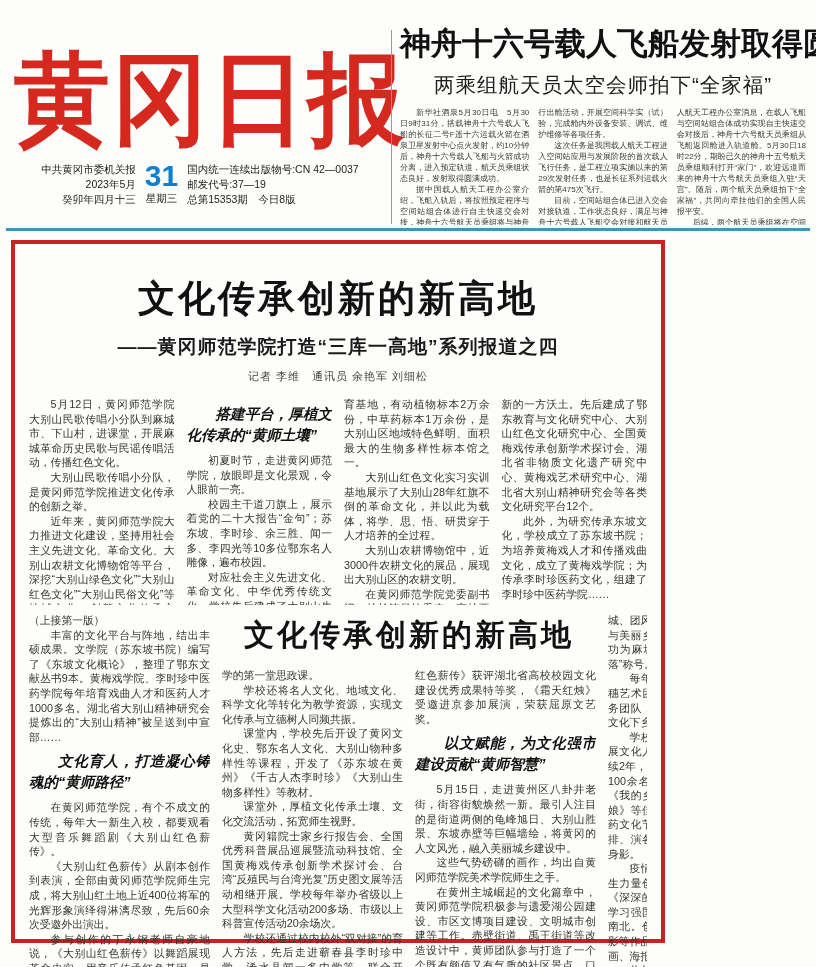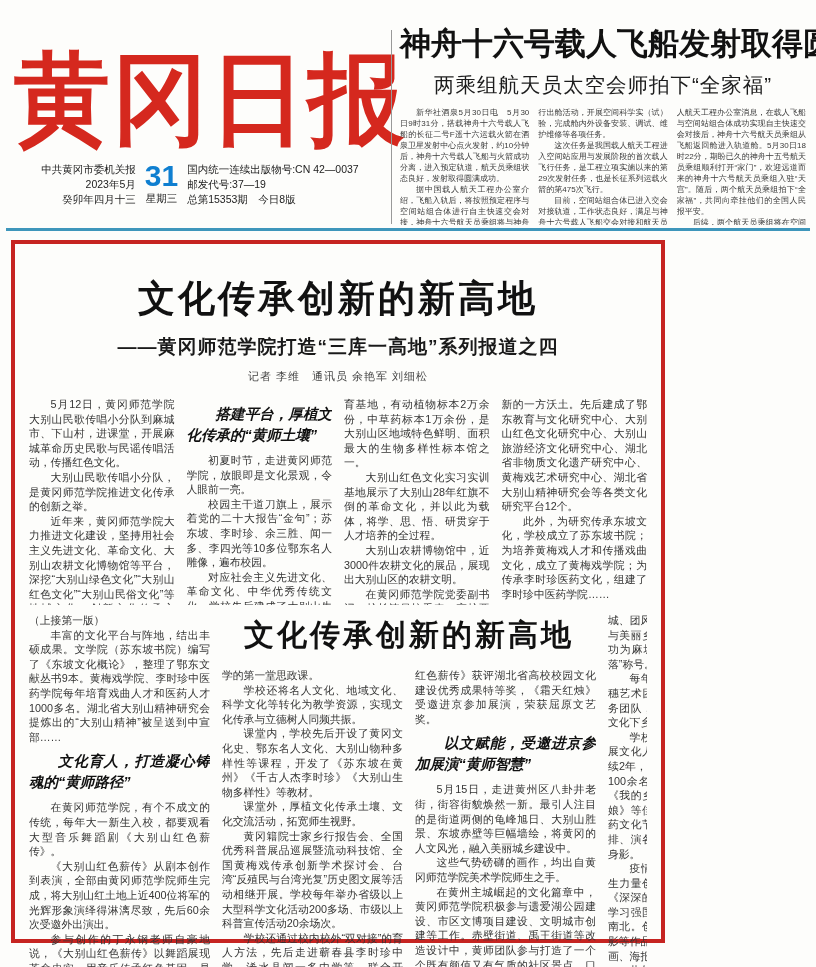--- a/index.html
+++ b/index.html
@@ -131,21 +131,21 @@
           <div class="blk p">对应社会主义先进文化、革命文化、中华优秀传统文化，学校先后建成了大别山生物标本馆、大别山红色文化实习实训基地、大别山农耕文化博物馆等平台。</div>
         </div>
       <div class="col">
           <div class="blk c">育基地，有动植物标本2万余份，中草药标本1万余份，是大别山区地域特色鲜明、面积最大的生物多样性标本馆之一。</div>
           <div class="blk p">大别山红色文化实习实训基地展示了大别山28年红旗不倒的革命文化，并以此为载体，将学、思、悟、研贯穿于人才培养的全过程。</div>
           <div class="blk p">大别山农耕博物馆中，近3000件农耕文化的展品，展现出大别山区的农耕文明。</div>
           <div class="blk p">在黄冈师范学院党委副书记、校长漆昌柱看来，高校要履行文化传承的职责，首先，要搭建平台，建强文化阵地，厚植文化传承土壤。</div>
         </div>
       <div class="col">
         <div>
-            <div class="blk c">新的一方沃土。先后建成了鄂东教育与文化研究中心、大别山红色文化研究中心、大别山旅游经济文化研究中心、湖北省非物质文化遗产研究中心、黄梅戏艺术研究中心、湖北省大别山精神研究会等各类文化研究平台12个。</div>
+            <div class="blk c">新的一方沃土。先后建成了鄂东教育与文化研究中心、大别山红色文化研究中心、全国黄梅戏传承创新学术探讨会、湖北省非物质文化遗产研究中心、黄梅戏艺术研究中心、湖北省大别山精神研究会等各类文化研究平台12个。</div>
             <div class="blk p">此外，为研究传承东坡文化，学校成立了苏东坡书院；为培养黄梅戏人才和传播戏曲文化，成立了黄梅戏学院；为传承李时珍医药文化，组建了李时珍中医药学院……</div>
             <div class="blk r">（下转第二版）</div>
           </div>
         <div class="banner">扎根黄冈办大学</div>
       </div>
     </div>
 
     <div class="lower">
       <div class="col col1">
           <div class="blk m">（上接第一版）</div>
@@ -161,21 +161,21 @@
           <div class="col">
               <div class="blk c">学的第一堂思政课。</div>
               <div class="blk p">学校还将名人文化、地域文化、科学文化等转化为教学资源，实现文化传承与立德树人同频共振。</div>
               <div class="blk p">课堂内，学校先后开设了黄冈文化史、鄂东名人文化、大别山物种多样性等课程，开发了《苏东坡在黄州》《千古人杰李时珍》《大别山生物多样性》等教材。</div>
               <div class="blk p">课堂外，厚植文化传承土壤、文化交流活动，拓宽师生视野。</div>
               <div class="blk p">黄冈籍院士家乡行报告会、全国优秀科普展品巡展暨流动科技馆、全国黄梅戏传承创新学术探讨会、台湾“反殖民与台湾光复”历史图文展等活动相继开展。学校每年举办省级以上大型科学文化活动200多场、市级以上科普宣传活动20余场次。</div>
               <div class="blk p">学校还通过校内校外“双对接”的育人方法，先后走进蕲春县李时珍中学、浠水县闻一多中学等，联合开展“名人秀”“我与先生对话”等活动。</div>
             </div>
           <div class="col">
               <div class="blk c">红色薪传》获评湖北省高校校园文化建设优秀成果特等奖，《霜天红烛》受邀进京参加展演，荣获屈原文艺奖。</div>
-              <div class="blk h">以文赋能，受邀进京参加展演“黄师智慧”</div>
+              <div class="blk h">以文赋能，为文化强市建设贡献“黄师智慧”</div>
               <div class="blk p">5月15日，走进黄州区八卦井老街，街容街貌焕然一新。最引人注目的是街道两侧的龟峰旭日、大别山胜景、东坡赤壁等巨幅墙绘，将黄冈的人文风光，融入美丽城乡建设中。</div>
               <div class="blk p">这些气势磅礴的画作，均出自黄冈师范学院美术学院师生之手。</div>
               <div class="blk p">在黄州主城崛起的文化篇章中，黄冈师范学院积极参与遗爱湖公园建设、市区文博项目建设、文明城市创建等工作。赤壁街道、禹王街道等改造设计中，黄师团队参与打造了一个个既有颜值又有气质的社区景点、口袋公园、文化广场。</div>
             </div>
         </div>
       </div>
       <div class="col col4">
           <div class="blk c">城、团风等4县市完成近20项传统村落与美丽乡村建设规划设计。其中，成功为麻城市东垸村擦亮“中国传统村落”称号。</div>
           <div class="blk p">每年暑假，学校“党史研究团”“麦穗艺术团”“薪火”“微光”等47支志愿服务团队，奔赴各县市区开展送教、送文化下乡，助力乡村文化振兴。</div>
           <div class="blk p">学校还长期与各县市区合作，开展文化人才培养、文艺节目创作。连续2年，为黄冈各县市戏剧团培训学员100余名，与黄梅戏剧团共同出品了《我的乡村我的亲》《一代义伶邢绣娘》等佳作。在东坡庙会、李时珍医药文化节等大型节会的策、创、编、排、演各环节中，总能看见黄师师生身影。</div>

